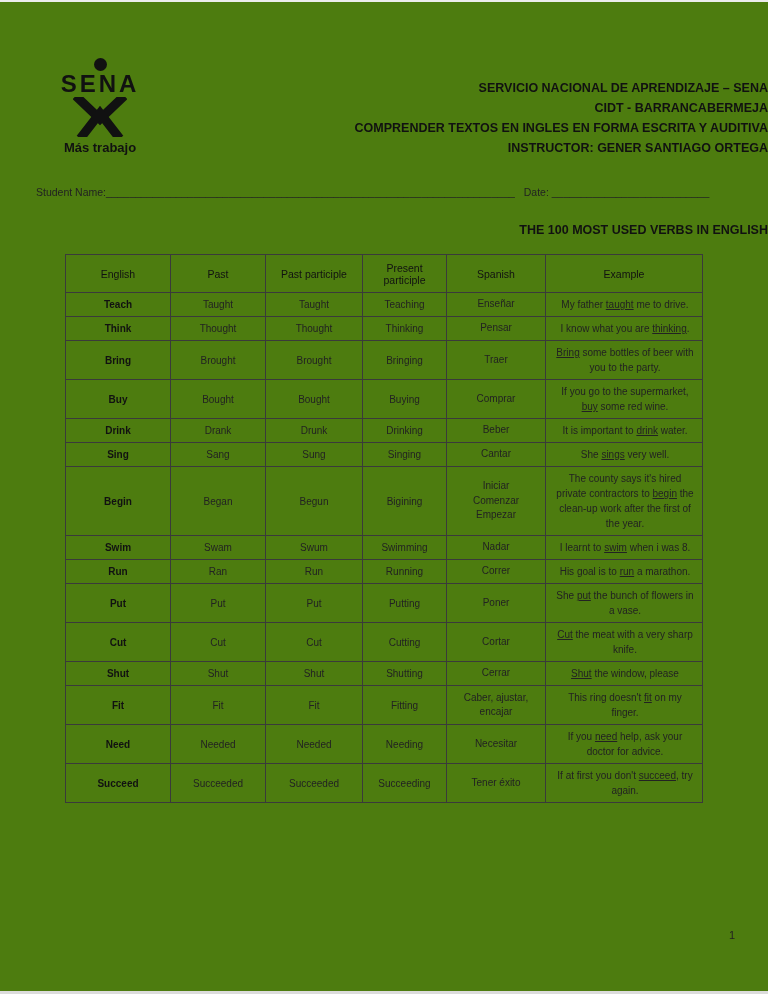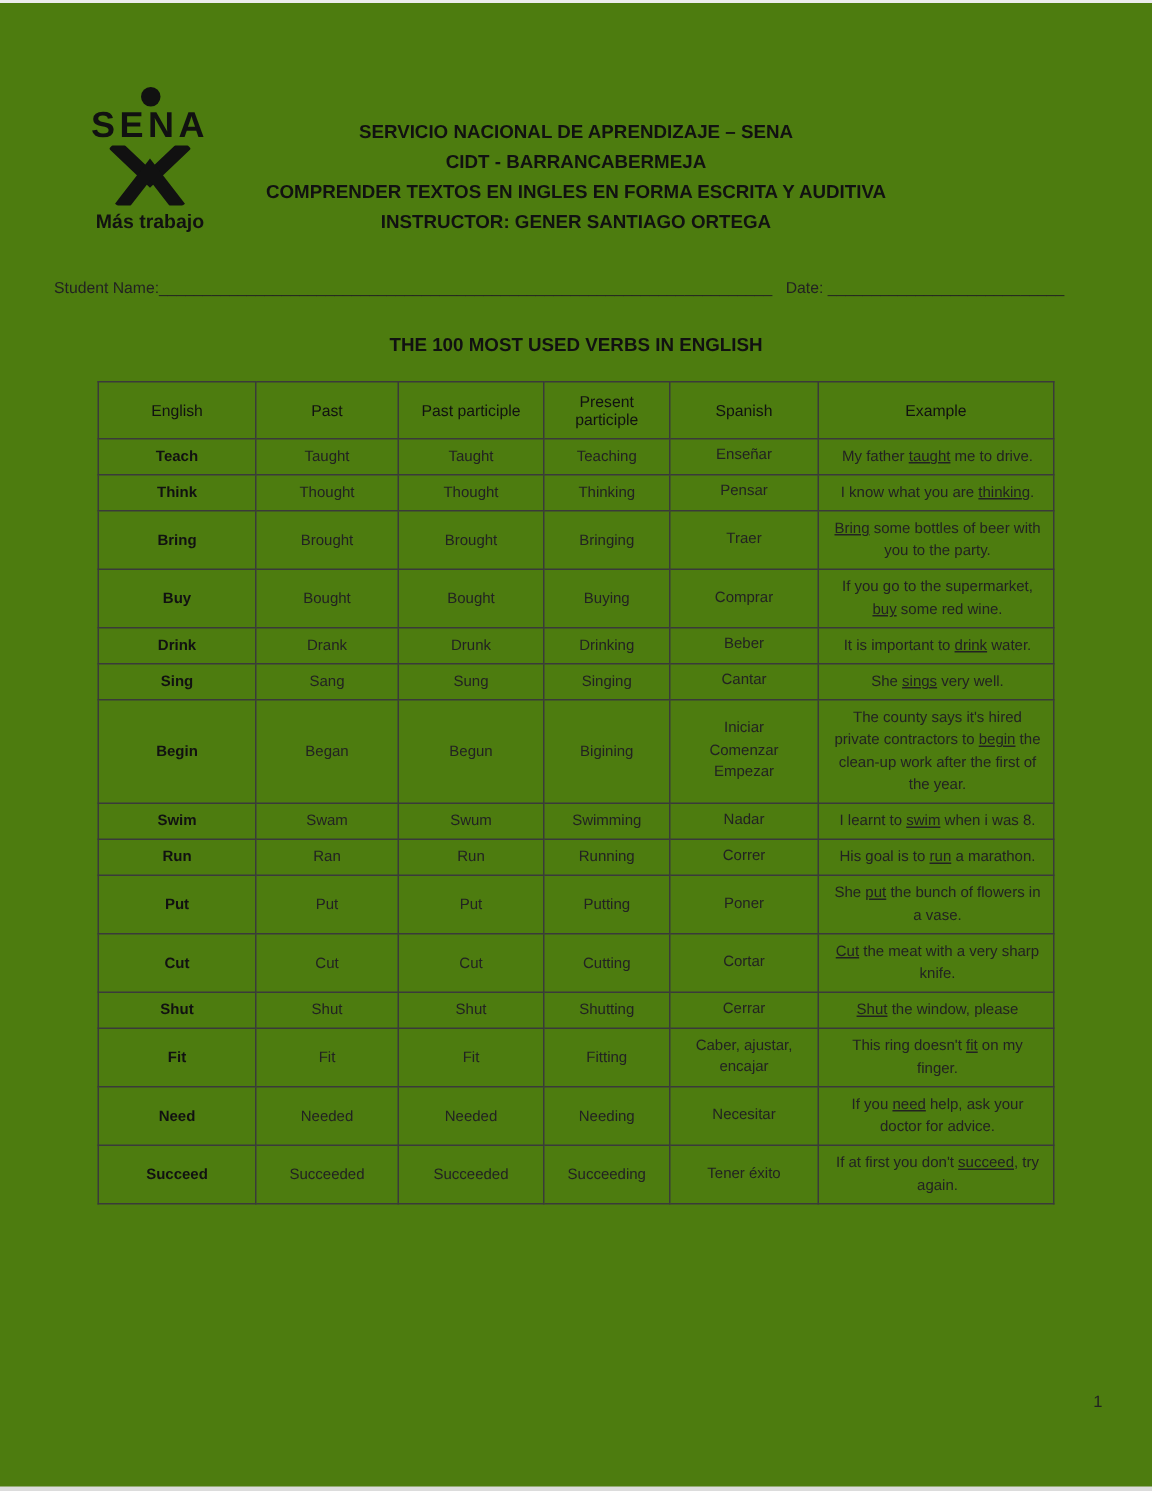--- a/index.html
+++ b/index.html
@@ -16,34 +16,34 @@
 
   
   .logo { position:absolute; left:50px; top:56px; width:100px; text-align:center; }
   .logo-head { width:13px; height:13px; border-radius:50%; background:#111; margin:0 auto 1px; }
   .logo-brand { font-weight:bold; font-size:24px; letter-spacing:3px; color:#111; line-height:1; }
   .logo-figure { margin:1px auto 0; display:block; }
   .tagline { font-weight:bold; font-size:13px; color:#111; margin-top:3px; }
 
   
   .header-text {
-    padding-top:76px; text-align:center; font-weight:bold;
+    padding-top:76px; text-align:right; font-weight:bold;
     font-size:12.5px; line-height:1.6; color:#111;
   }
 
   
   .student-line {
     margin-top:28px; padding:0 36px; font-size:10.5px;
     white-space:nowrap; overflow:hidden; color:#222;
   }
   .student-line .lbl { font-weight:normal;margin-top:24px; }
   .student-line .date-lbl { margin-left:6px;text-align:right; }
 
   
-  .doc-title { text-align:center; font-weight:bold; font-size:12.5px; margin-top:25px; color:#111; }
+  .doc-title { text-align:right; font-weight:bold; font-size:12.5px; margin-top:25px; color:#111; }
 
   
   .verbs-table {
     margin:17px auto 0; border-collapse:collapse; width:637px;
     table-layout:fixed; font-size:10px; color:#222;
   }
   .verbs-table th, .verbs-table td {
     border:1px solid #3a3a3a; padding:4px 6px;
     text-align:center; vertical-align:middle;
   }

